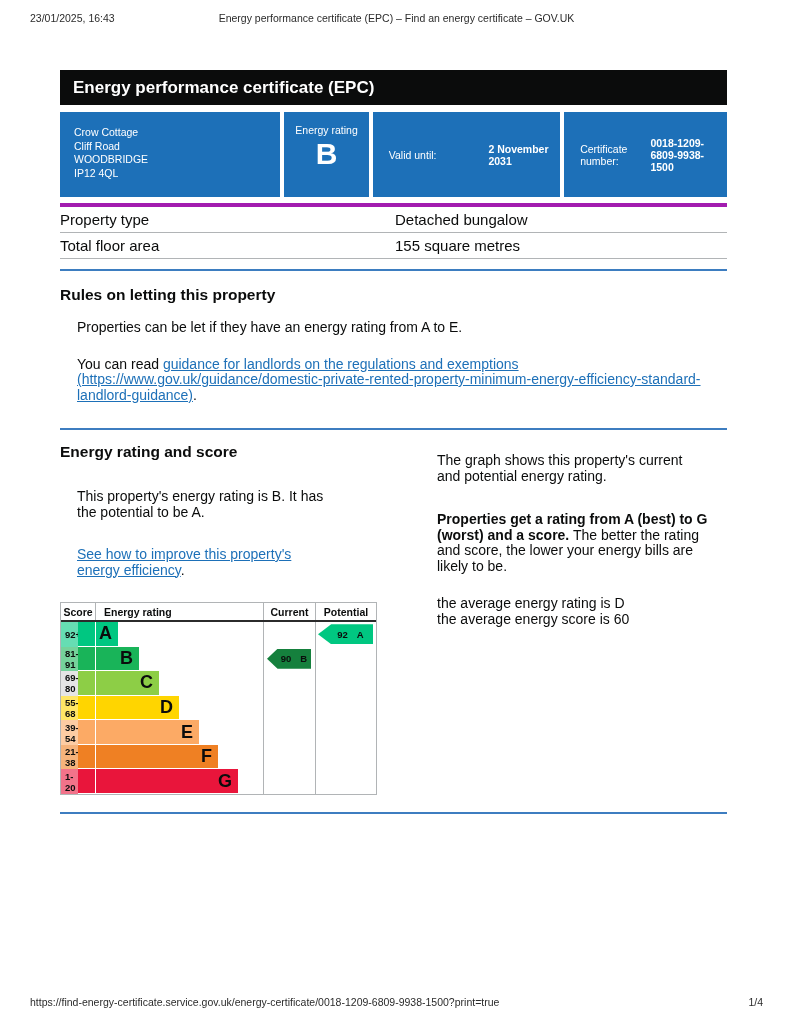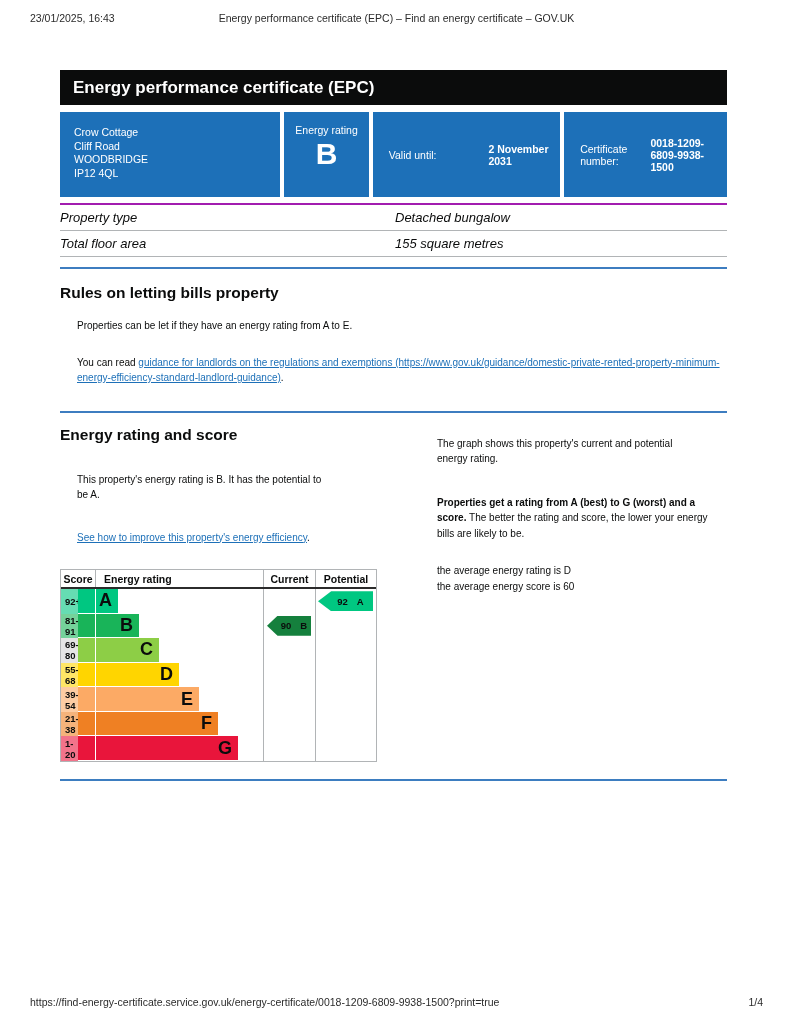--- a/index.html
+++ b/index.html
@@ -28,31 +28,31 @@
   .addr-box { width: 242px; padding: 14px 14px; font-size: 10.5px; line-height: 13.5px; }
   .rating-box { width: 94px; display: flex; flex-direction: column; align-items: center; padding-top: 12px; }
   .rating-box .lbl { font-size: 10.5px; }
   .rating-box .big { font-size: 30px; font-weight: bold; margin-top: 1px; }
   .right-stack { flex: 1; display: flex; flex-direction: row; gap: 4px; }
   .right-stack .row { flex: 1; display: flex; align-items: center; padding-left: 16px; font-size: 10.5px; }
   .right-stack .row .k { width: 120px; }
   .right-stack .row .v { font-weight: bold; }
 
   
-  .ptable { margin-top: 6px; border-top: 2px solid #a21caf; font-size: 13px; font-style: italic; }
+  .ptable { margin-top: 6px; border-top: 4px solid #a21caf; font-size: 15px; }
   .ptable .trow { display: flex; align-items: center; height: 26px; border-bottom: 1px solid #b1b4b6; }
   .ptable .tk { width: 335px; }
 
   hr.blue { border: none; border-top: 2px solid #3d7dc0; margin-top: 10px; }
   hr.blue.mt25 { margin-top: 25px; }
   hr.blue.mt17 { margin-top: 17px; }
 
   h2 { font-size: 15.5px; font-weight: bold; }
   .h2-rules { margin-top: 15px; }
-  p, .para { font-size: 10px; line-height: 15.5px; padding-left: 17px; }
+  p, .para { font-size: 14px; line-height: 15.5px; padding-left: 17px; }
   .p-rules1 { margin-top: 16px; }
   .p-rules2 { margin-top: 21px; }
   a, .link { color: #1d70b8; text-decoration: underline; cursor: pointer; }
 
   
   .cols { margin-top: 13px; display: flex; gap: 30px; }
   .col-left { width: 330px; }
   .col-right { width: 304px; }
   .col-left .para.intro { margin-top: 28px; max-width: 268px; }
   .col-left .para.improve { margin-top: 27px; max-width: 255px; }
@@ -126,21 +126,21 @@
         <span class="tv">Detached bungalow</span>
       </div>
       <div class="trow">
         <span class="tk">Total floor area</span>
         <span class="tv">155 square metres</span>
       </div>
     </div>
 
     <hr class="blue">
 
-    <h2 class="h2-rules">Rules on letting bills property</h2>
+    <h2 class="h2-rules">Rules on letting this property</h2>
     <p class="p-rules1">Properties can be let if they have an energy rating from A to E.</p>
     <p class="p-rules2"><span>You can read </span><a class="link">guidance for landlords on the regulations and exemptions (https://www.gov.uk/guidance/domestic-private-rented-property-minimum-energy-efficiency-standard-landlord-guidance)</a><span>.</span></p>
 
     <hr class="blue mt25">
 
     <div class="cols">
       <div class="col-left">
         <h2>Energy rating and score</h2>
         <p class="para intro">This property's energy rating is B. It has the potential to be A.</p>
         <p class="para improve"><a class="link">See how to improve this property's energy efficiency</a><span>.</span></p>

